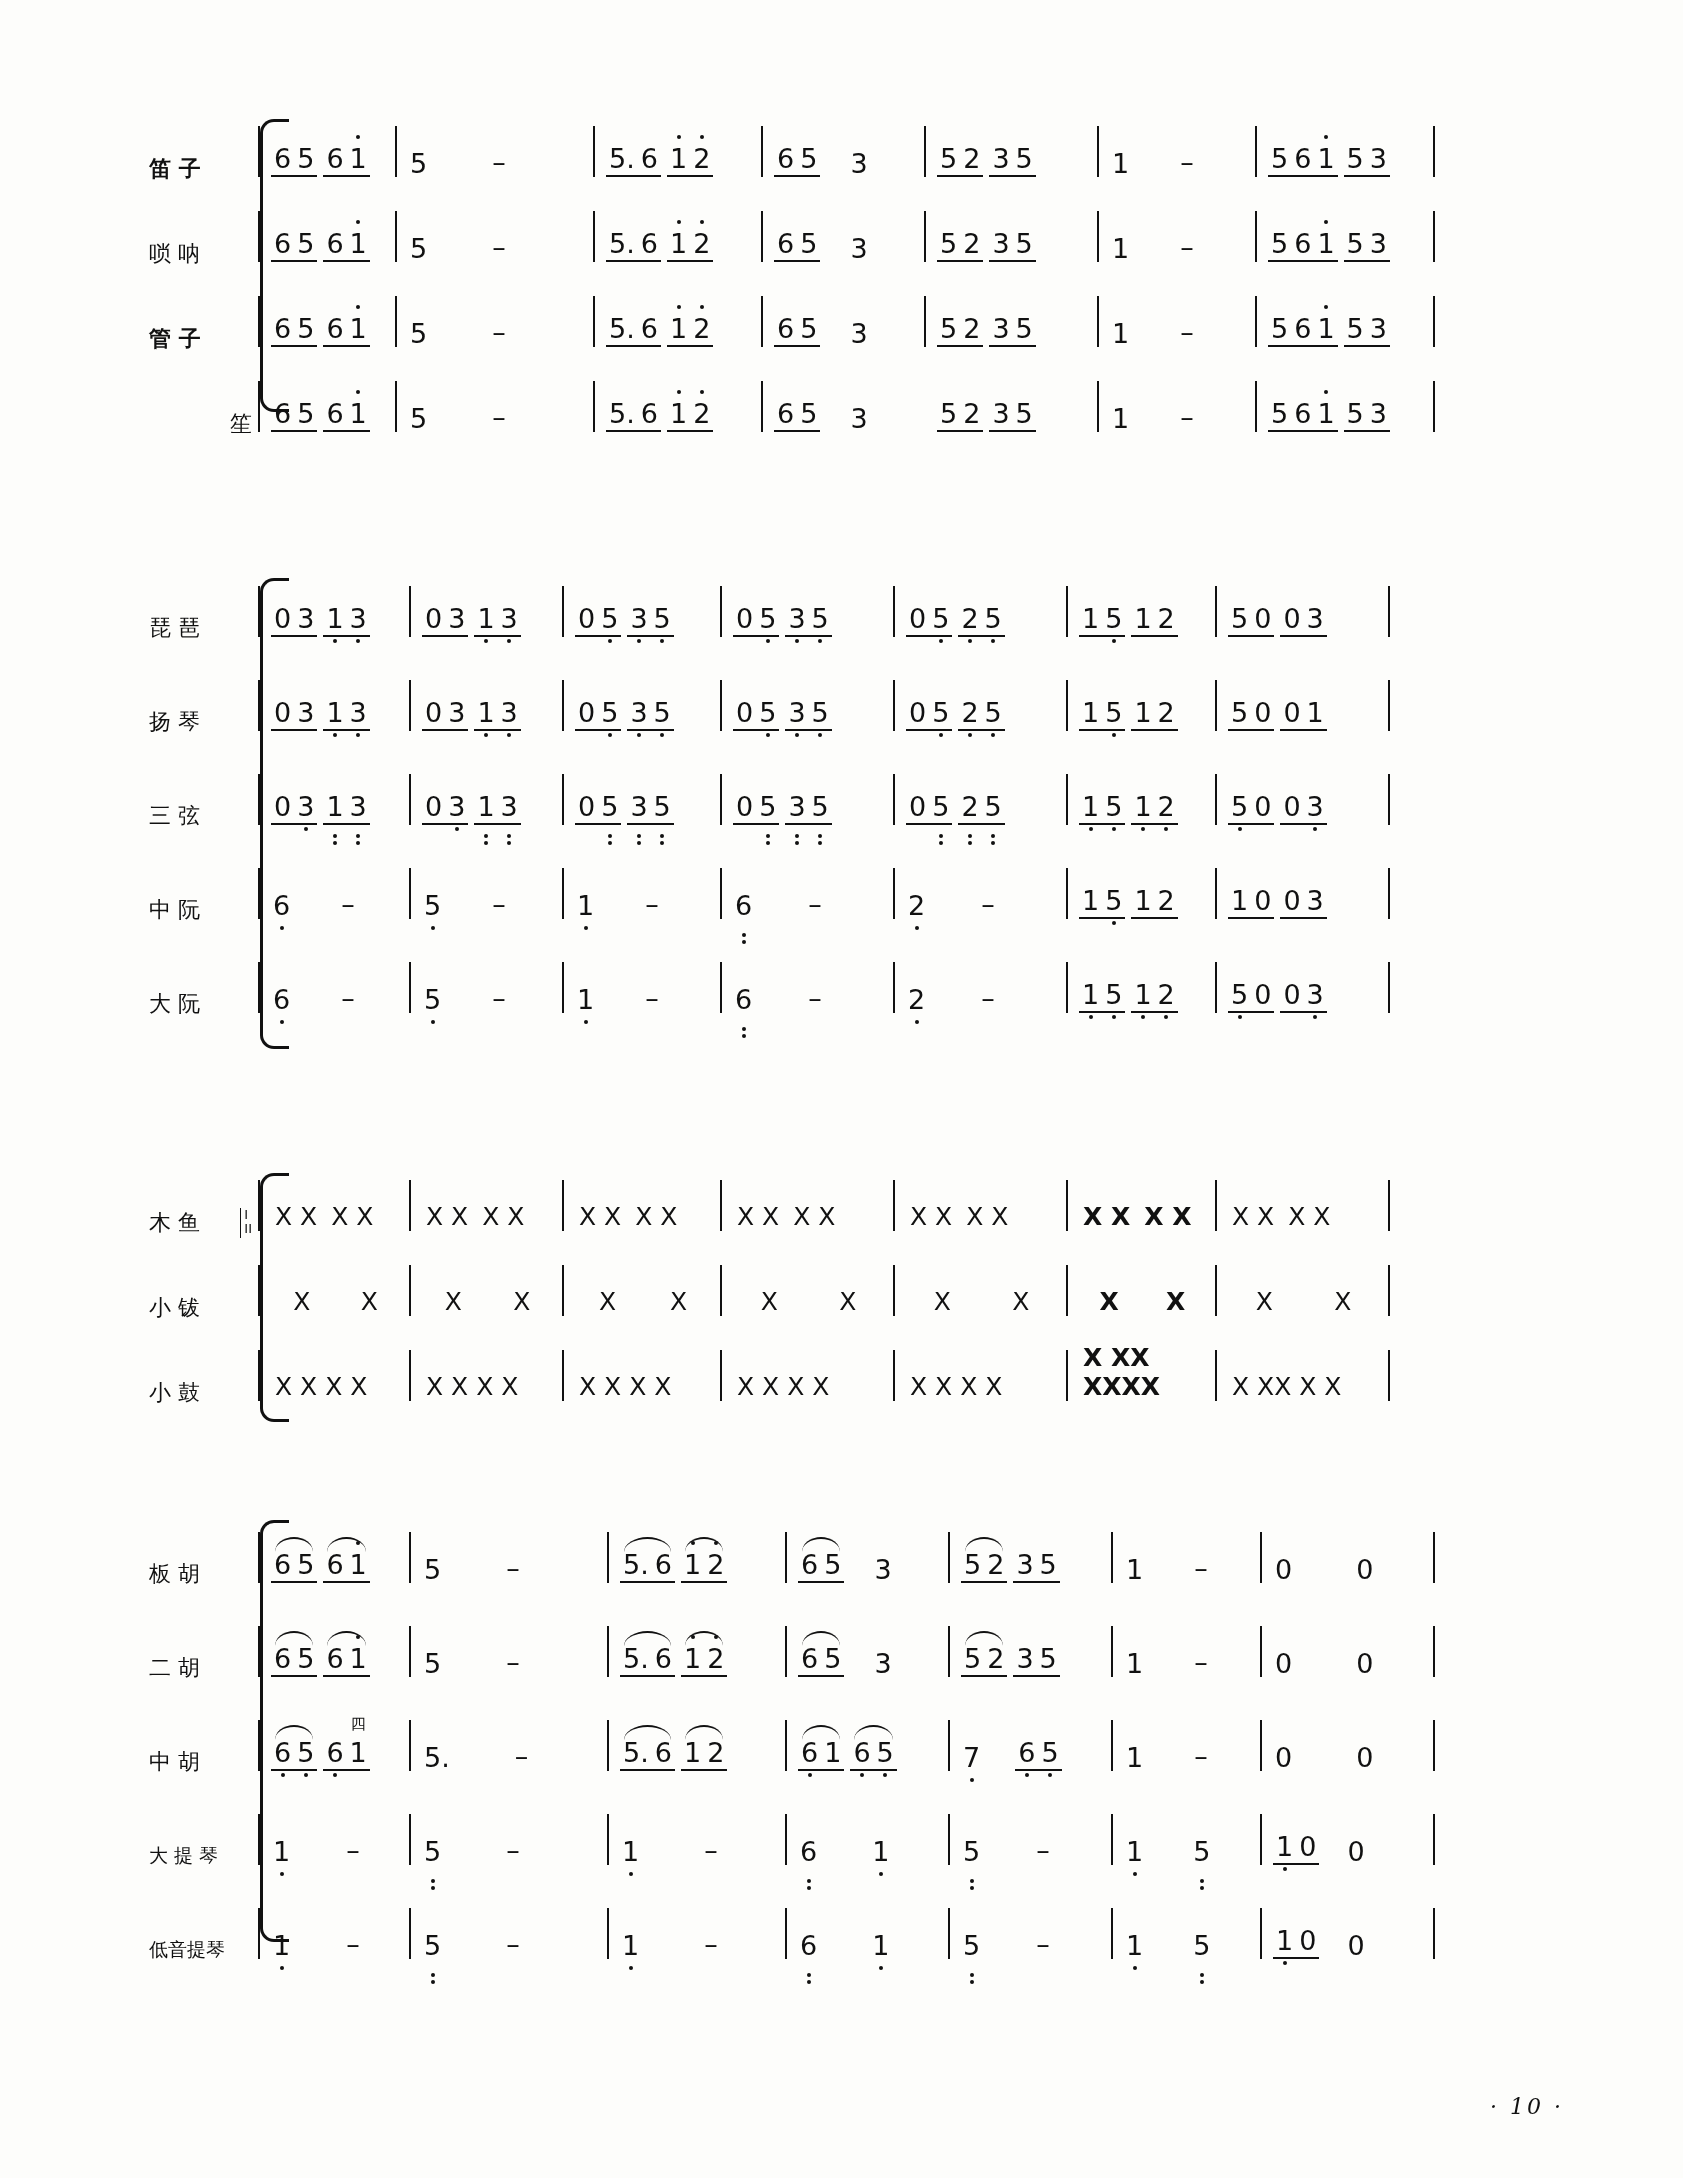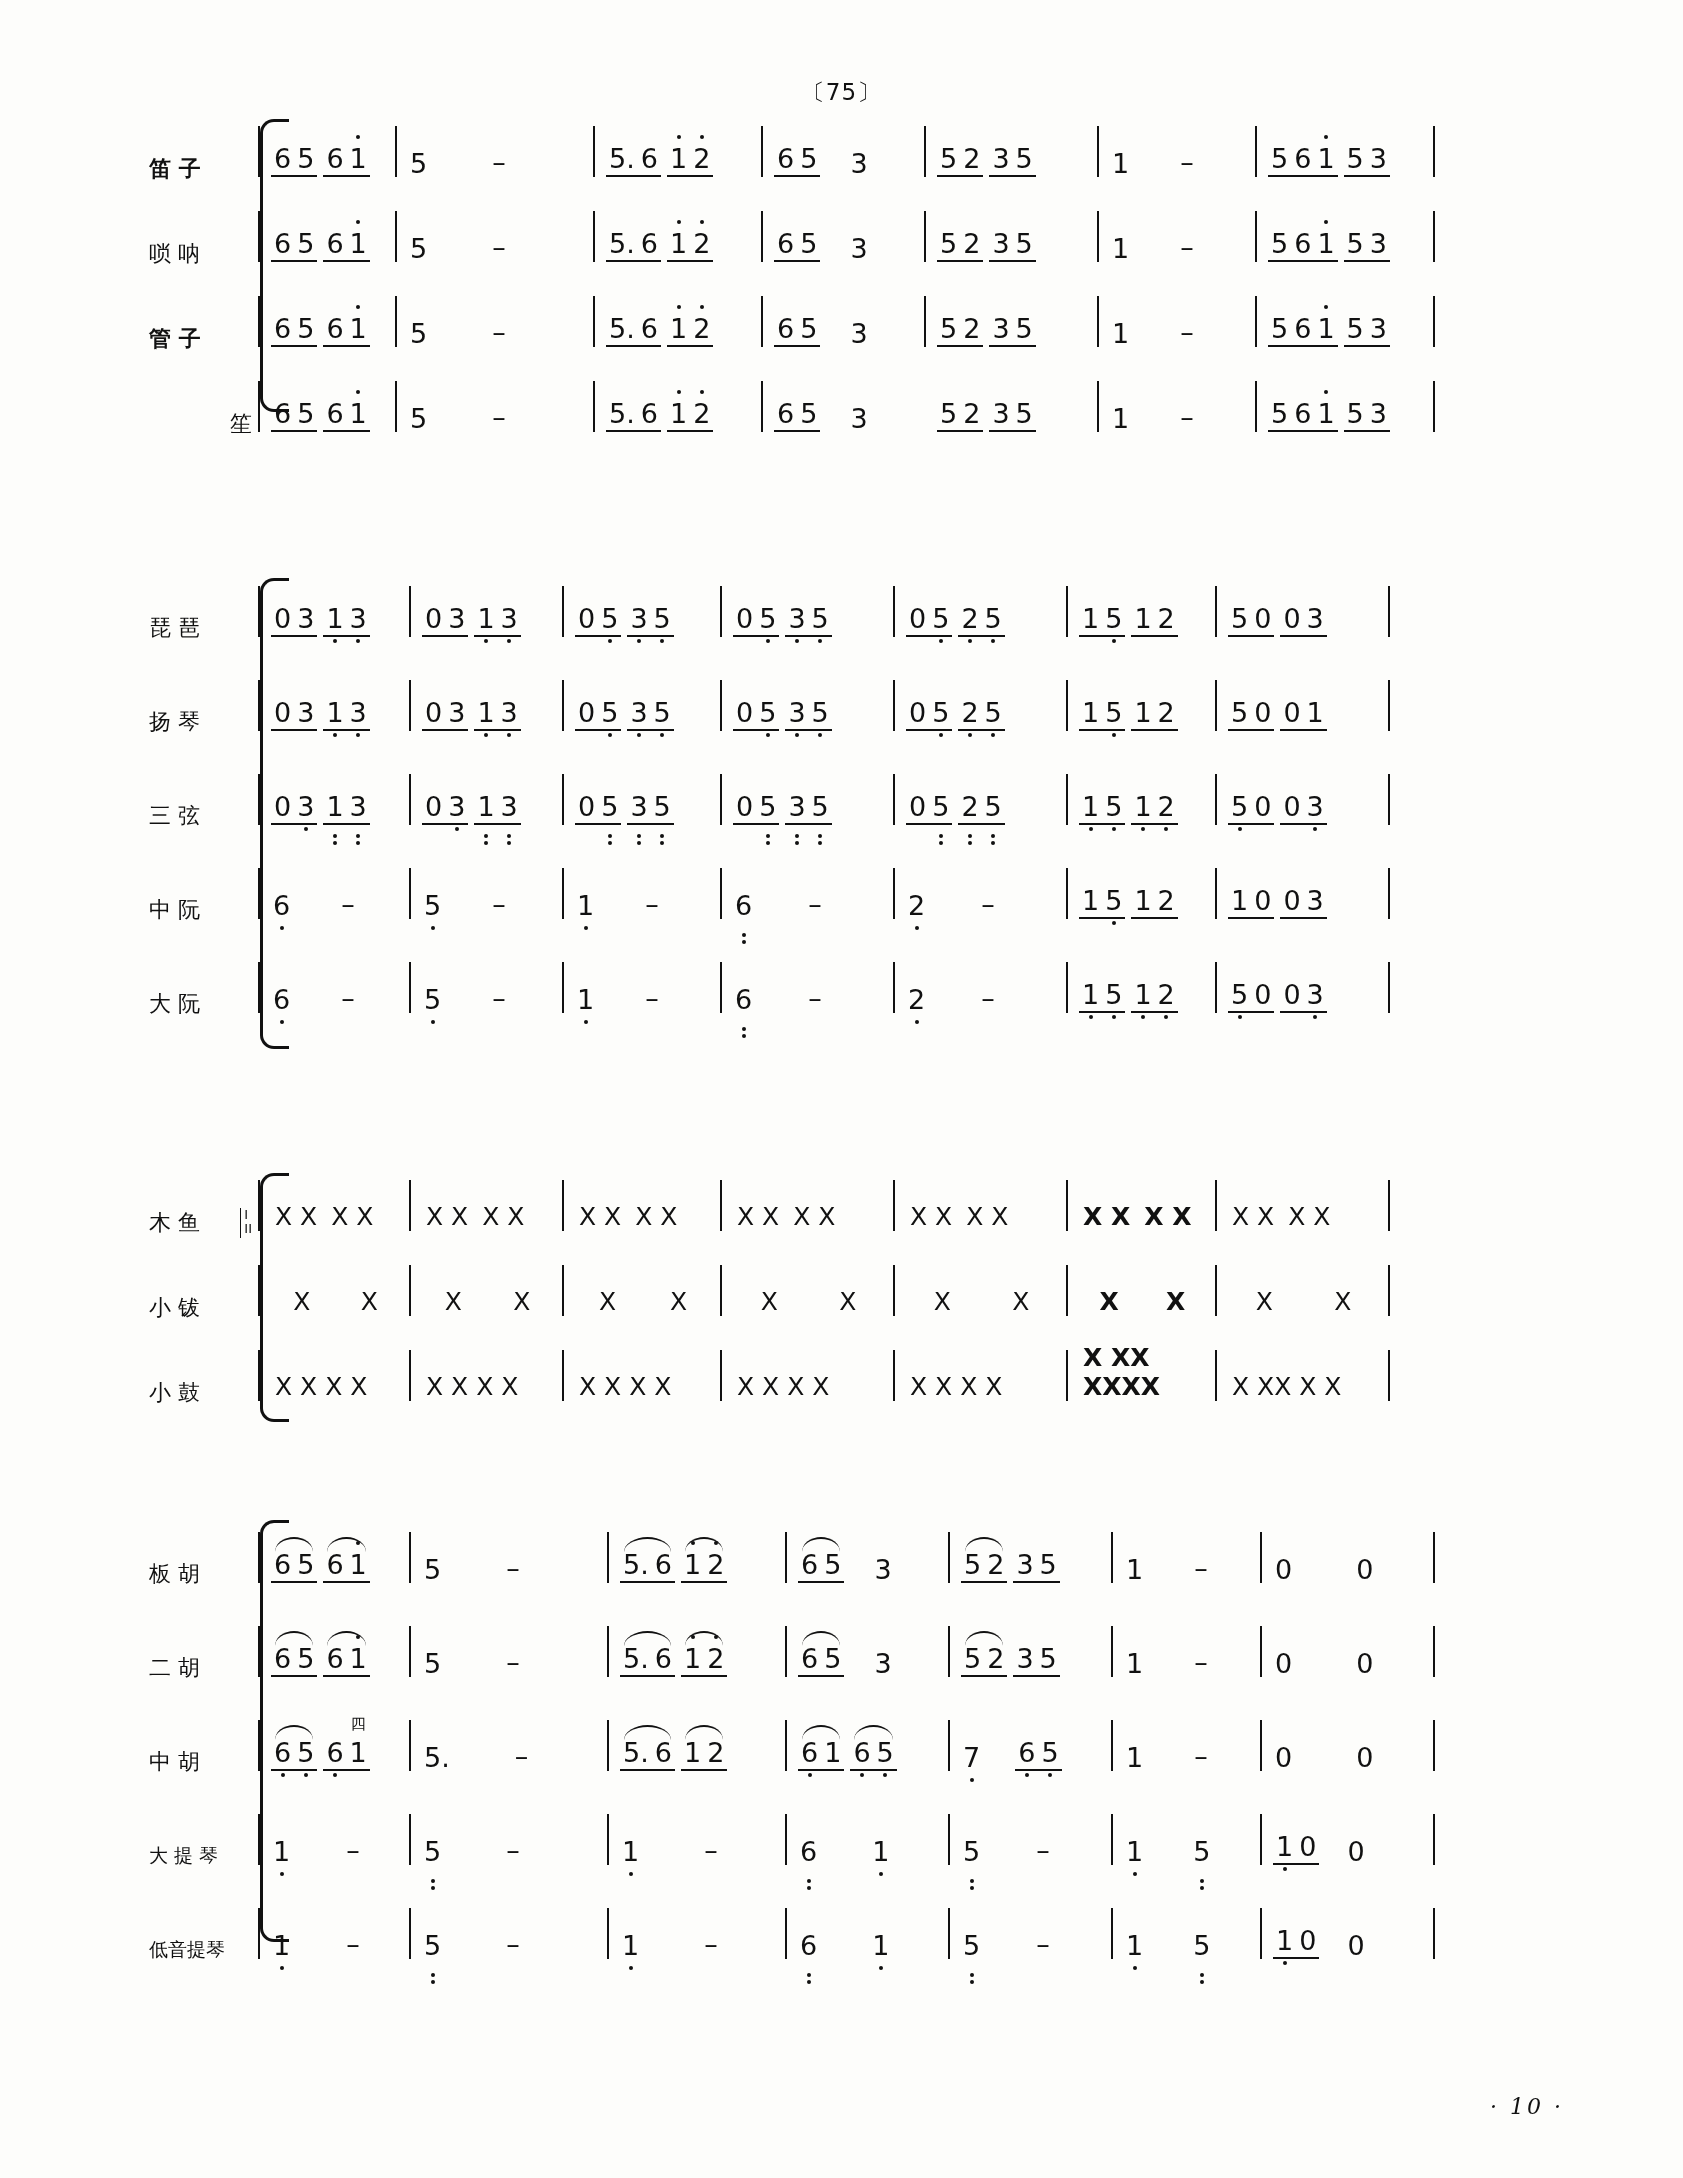--- a/index.html
+++ b/index.html
@@ -208,21 +208,20 @@
     font-style: italic;
     font-family: "DejaVu Serif", serif;
     letter-spacing: 3px;
   }
 </style>
 </head>
 <body>
 
 <div class="page">
 
-  <div class="measure-number">〔75〕</div>
 
   <div class="system sys1">
     <div class="brace g1"></div>
 
     <div class="staff-row">
       <div class="inst-label spread bold">笛  子</div>
       <div class="music">
         <div class="measure" style="width:139px">
           <span class="beam">
               <span class="note">6</span>

